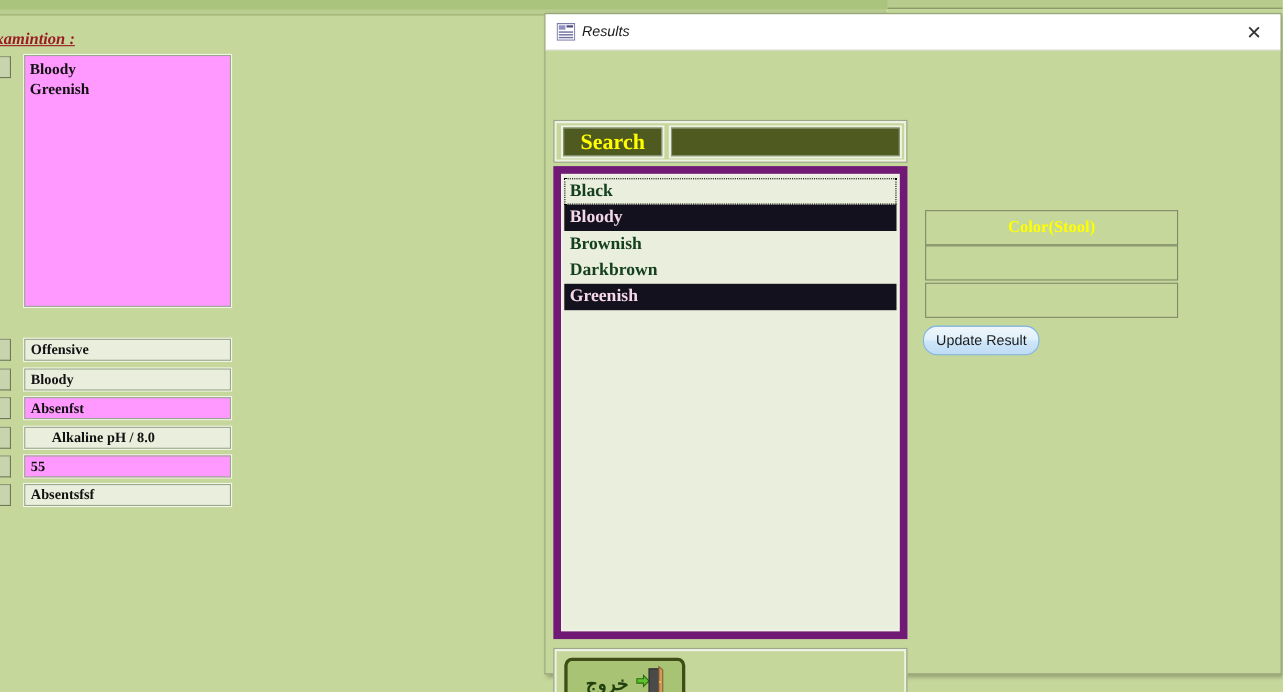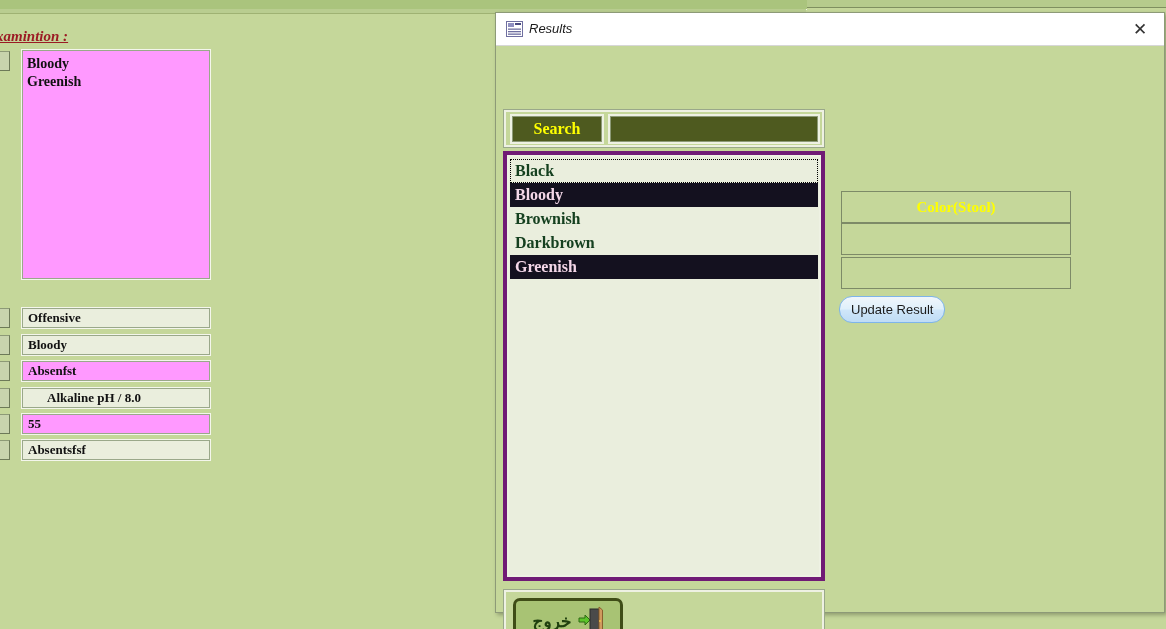--- a/index.html
+++ b/index.html
@@ -169,21 +169,21 @@
     position: absolute;
     left: 8px; top: 6px;
     width: 90px; height: 26px;
     background: #4e5a1f;
     border: 1px solid #8d9a77;
     box-shadow: 0 0 0 2px #eef1e3;
     box-sizing: border-box;
     color: #ffff00;
     font-family: "Liberation Serif", serif;
     font-weight: bold;
-    font-size: 16px;
+    font-size: 20px;
     display: flex;
     align-items: center;
     justify-content: center;
     cursor: pointer;
   }
   #search-input {
     position: absolute;
     left: 106px; top: 6px;
     width: 208px; height: 26px;
     background: #4e5a1f;
@@ -197,21 +197,21 @@
     padding: 0 6px;
     outline: none;
   }
   #search-input::placeholder { color: #8e9a5a; }
 
   #results-list {
     position: absolute;
     left: 7px; top: 105px;
     width: 322px; height: 430px;
     background: #eaeedd;
-    border: 4px solid #701a75;
+    border: 7px solid #701a75;
     box-shadow: inset 0 0 0 2px #eef1e3;
     box-sizing: border-box;
     padding: 4px 3px;
     overflow: hidden;
   }
   .list-item {
     height: 24px;
     line-height: 23px;
     padding-left: 5px;
     font-family: "Liberation Serif", serif;

